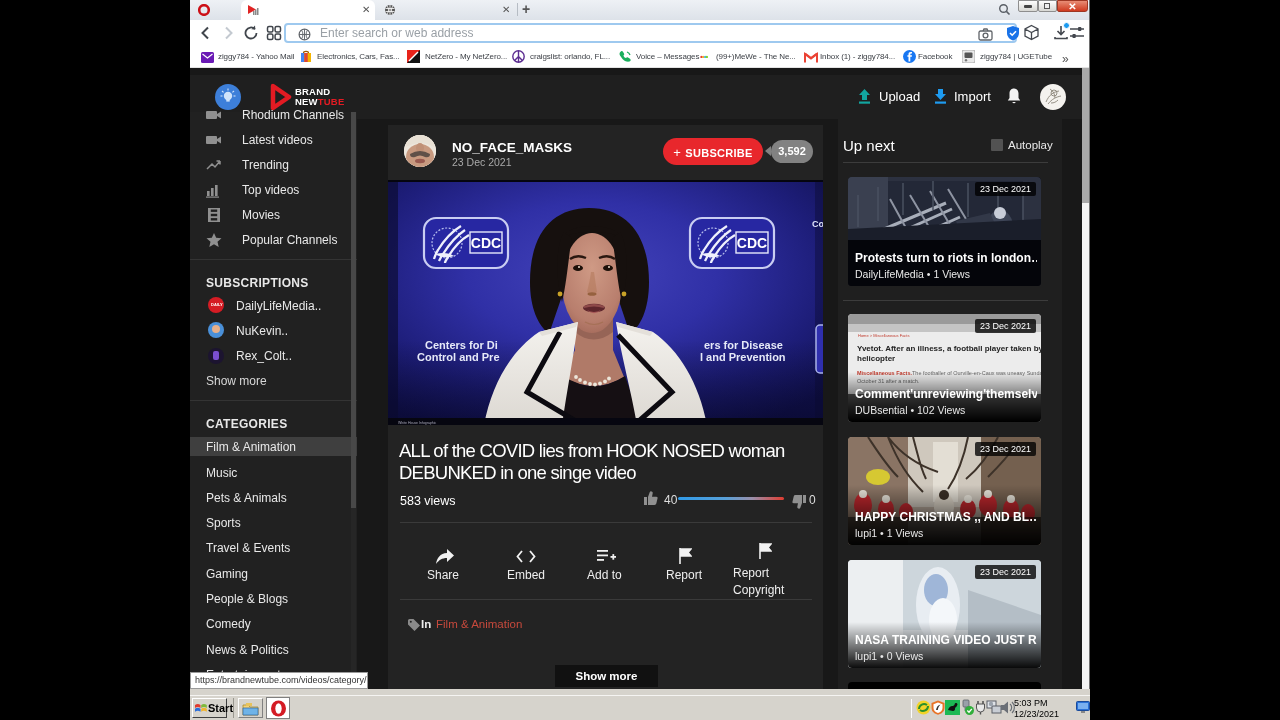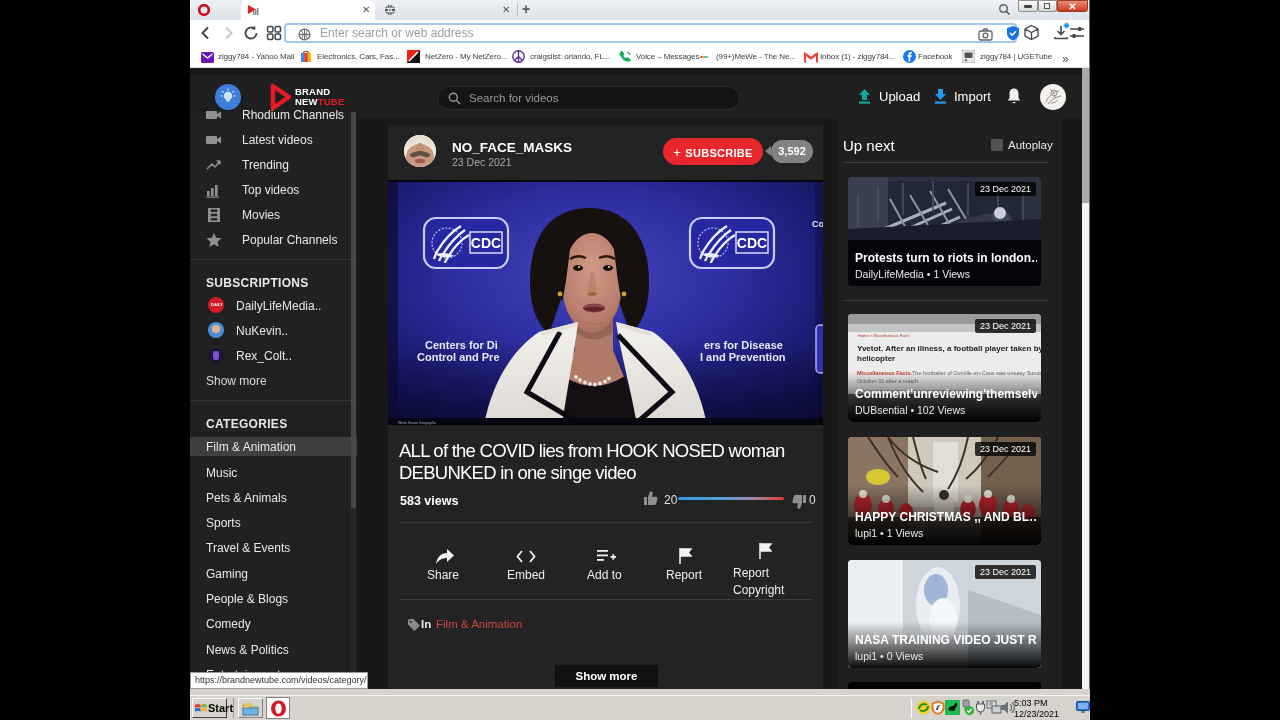--- a/index.html
+++ b/index.html
@@ -325,27 +325,20 @@
               <line x1="2" y1="3" x2="3.6" y2="4.4"></line>
               <line x1="14" y1="3" x2="12.4" y2="4.4"></line>
               <line x1="0.5" y1="8" x2="2.5" y2="8"></line>
               <line x1="13.5" y1="8" x2="15.5" y2="8"></line>
             </g>
         </svg>
         <svg class="abs" style="left:80px;top:8px" width="22" height="28" viewBox="0 0 22 28">
           <path d="M3 3 L19 14 L3 25 Z" fill="none" stroke="#e31b23" stroke-width="4.5" stroke-linejoin="round"></path>
         </svg>
         <div class="abs" style="left:105px;top:12px;font-weight:bold;font-size:9.5px;line-height:10px;letter-spacing:.2px;color:#fff">BRAND<br>NEW<span style="color:#e31b23">TUBE</span></div>
-        <div class="abs" style="left:247px;top:11px;width:303px;height:24px;background:#141414;border:1px solid #2e2e2e;border-radius:13px">
-          <svg class="abs" style="left:10px;top:5px" width="13" height="13" viewBox="0 0 13 13">
-            <circle cx="5.3" cy="5.3" r="4" fill="none" stroke="#9a9a9a" stroke-width="1.4"></circle>
-            <line x1="8.3" y1="8.3" x2="12" y2="12" stroke="#9a9a9a" stroke-width="1.4"></line>
-          </svg>
-          <span class="abs" style="left:31px;top:5px;font-size:11.5px;color:#9a9a9a">Search for videos</span>
-        </div>
         <svg class="abs" style="left:666px;top:13px" width="17" height="17" viewBox="0 0 17 17">
           <path d="M8.5 1 L14 7 H11 V12 H6 V7 H3 Z" fill="#12a5a0"></path>
             <rect x="3" y="13.5" width="11" height="2.2" fill="#12a5a0"></rect>
         </svg>
         <span class="abs" style="left:689px;top:14px;font-size:13px;color:#fff">Upload</span>
         <svg class="abs" style="left:742px;top:13px" width="17" height="17" viewBox="0 0 17 17">
           <path d="M8.5 12 L14 6 H11 V1 H6 V6 H3 Z" fill="#1e9bf0"></path>
             <rect x="3" y="13.5" width="11" height="2.2" fill="#1e9bf0"></rect>
         </svg>
         <span class="abs" style="left:764px;top:14px;font-size:13px;color:#fff">Import</span>
@@ -563,25 +556,25 @@
               <path d="M151 152 L190 142 L188 147 L154 156 Z" fill="#e4e0da"></path>
               <path d="M265 152 L228 142 L230 147 L262 156 Z" fill="#e4e0da"></path>
             </g>
             <rect x="0" y="238" width="435" height="7" fill="#060610"></rect>
             <text x="10" y="243.5" font-family="Liberation Sans" font-size="3.5" fill="#aab">White House Infographic</text>
             <rect x="0" y="0" width="435" height="2" fill="#05050f"></rect>
           </svg>
         </div>
 
         <div class="abs" style="left:11px;top:315px;width:412px;font-size:18.5px;letter-spacing:-0.75px;line-height:21.5px;color:#fff">ALL of the COVID lies from HOOK NOSED woman DEBUNKED in one singe video</div>
-        <span class="abs" style="left:12px;top:369px;font-size:12.5px;font-weight:bold;color:#fff">583 views</span>
+        <span class="abs" style="left:12px;top:369px;font-size:12.5px;font-weight:normal;color:#fff">583 views</span>
         <svg class="abs" style="left:255px;top:366px" width="15" height="15" viewBox="0 0 15 15">
           <path d="M1 6 h3 v8 h-3 Z M5 14 h6.5 a1.8 1.8 0 0 0 1.8 -1.4 l1.2 -5 a1.5 1.5 0 0 0 -1.5 -1.9 h-4 l0.7 -3.5 a1.6 1.6 0 0 0 -3 -1 L5 6 Z" fill="#909090"></path>
         </svg>
-        <span class="abs" style="left:276px;top:368px;font-size:12px;color:#ddd">20</span>
+        <span class="abs" style="left:276px;top:368px;font-size:12px;color:#ddd">40</span>
         <div class="abs" style="left:290px;top:372px;width:106px;height:3px;border-radius:2px;background:linear-gradient(90deg,#2f9ae8 0%,#58a0d8 45%,#9a8faa 70%,#e03c30 100%)"></div>
         <svg class="abs" style="left:404px;top:369px" width="15" height="15" viewBox="0 0 15 15">
           <path d="M14 9 h-3 v-8 h3 Z M10 1 H3.5 a1.8 1.8 0 0 0 -1.8 1.4 l-1.2 5 a1.5 1.5 0 0 0 1.5 1.9 h4 l-0.7 3.5 a1.6 1.6 0 0 0 3 1 L10 9 Z" fill="#909090"></path>
         </svg>
         <span class="abs" style="left:421px;top:368px;font-size:12px;color:#ddd">0</span>
         <div class="abs" style="left:12px;top:397px;width:412px;height:1px;background:#3a3a3a"></div>
 
         <div class="abs" style="left:0;top:420px;width:435px;height:0"></div>
         <svg class="abs" style="left:48px;top:424px" width="18" height="15" viewBox="0 0 18 15">
           <path d="M11 0 L18 6.5 L11 13 V9 C6 9 3 11 0 15 C1 9 4 4.5 11 4 Z" fill="#f1f1f1"></path>

